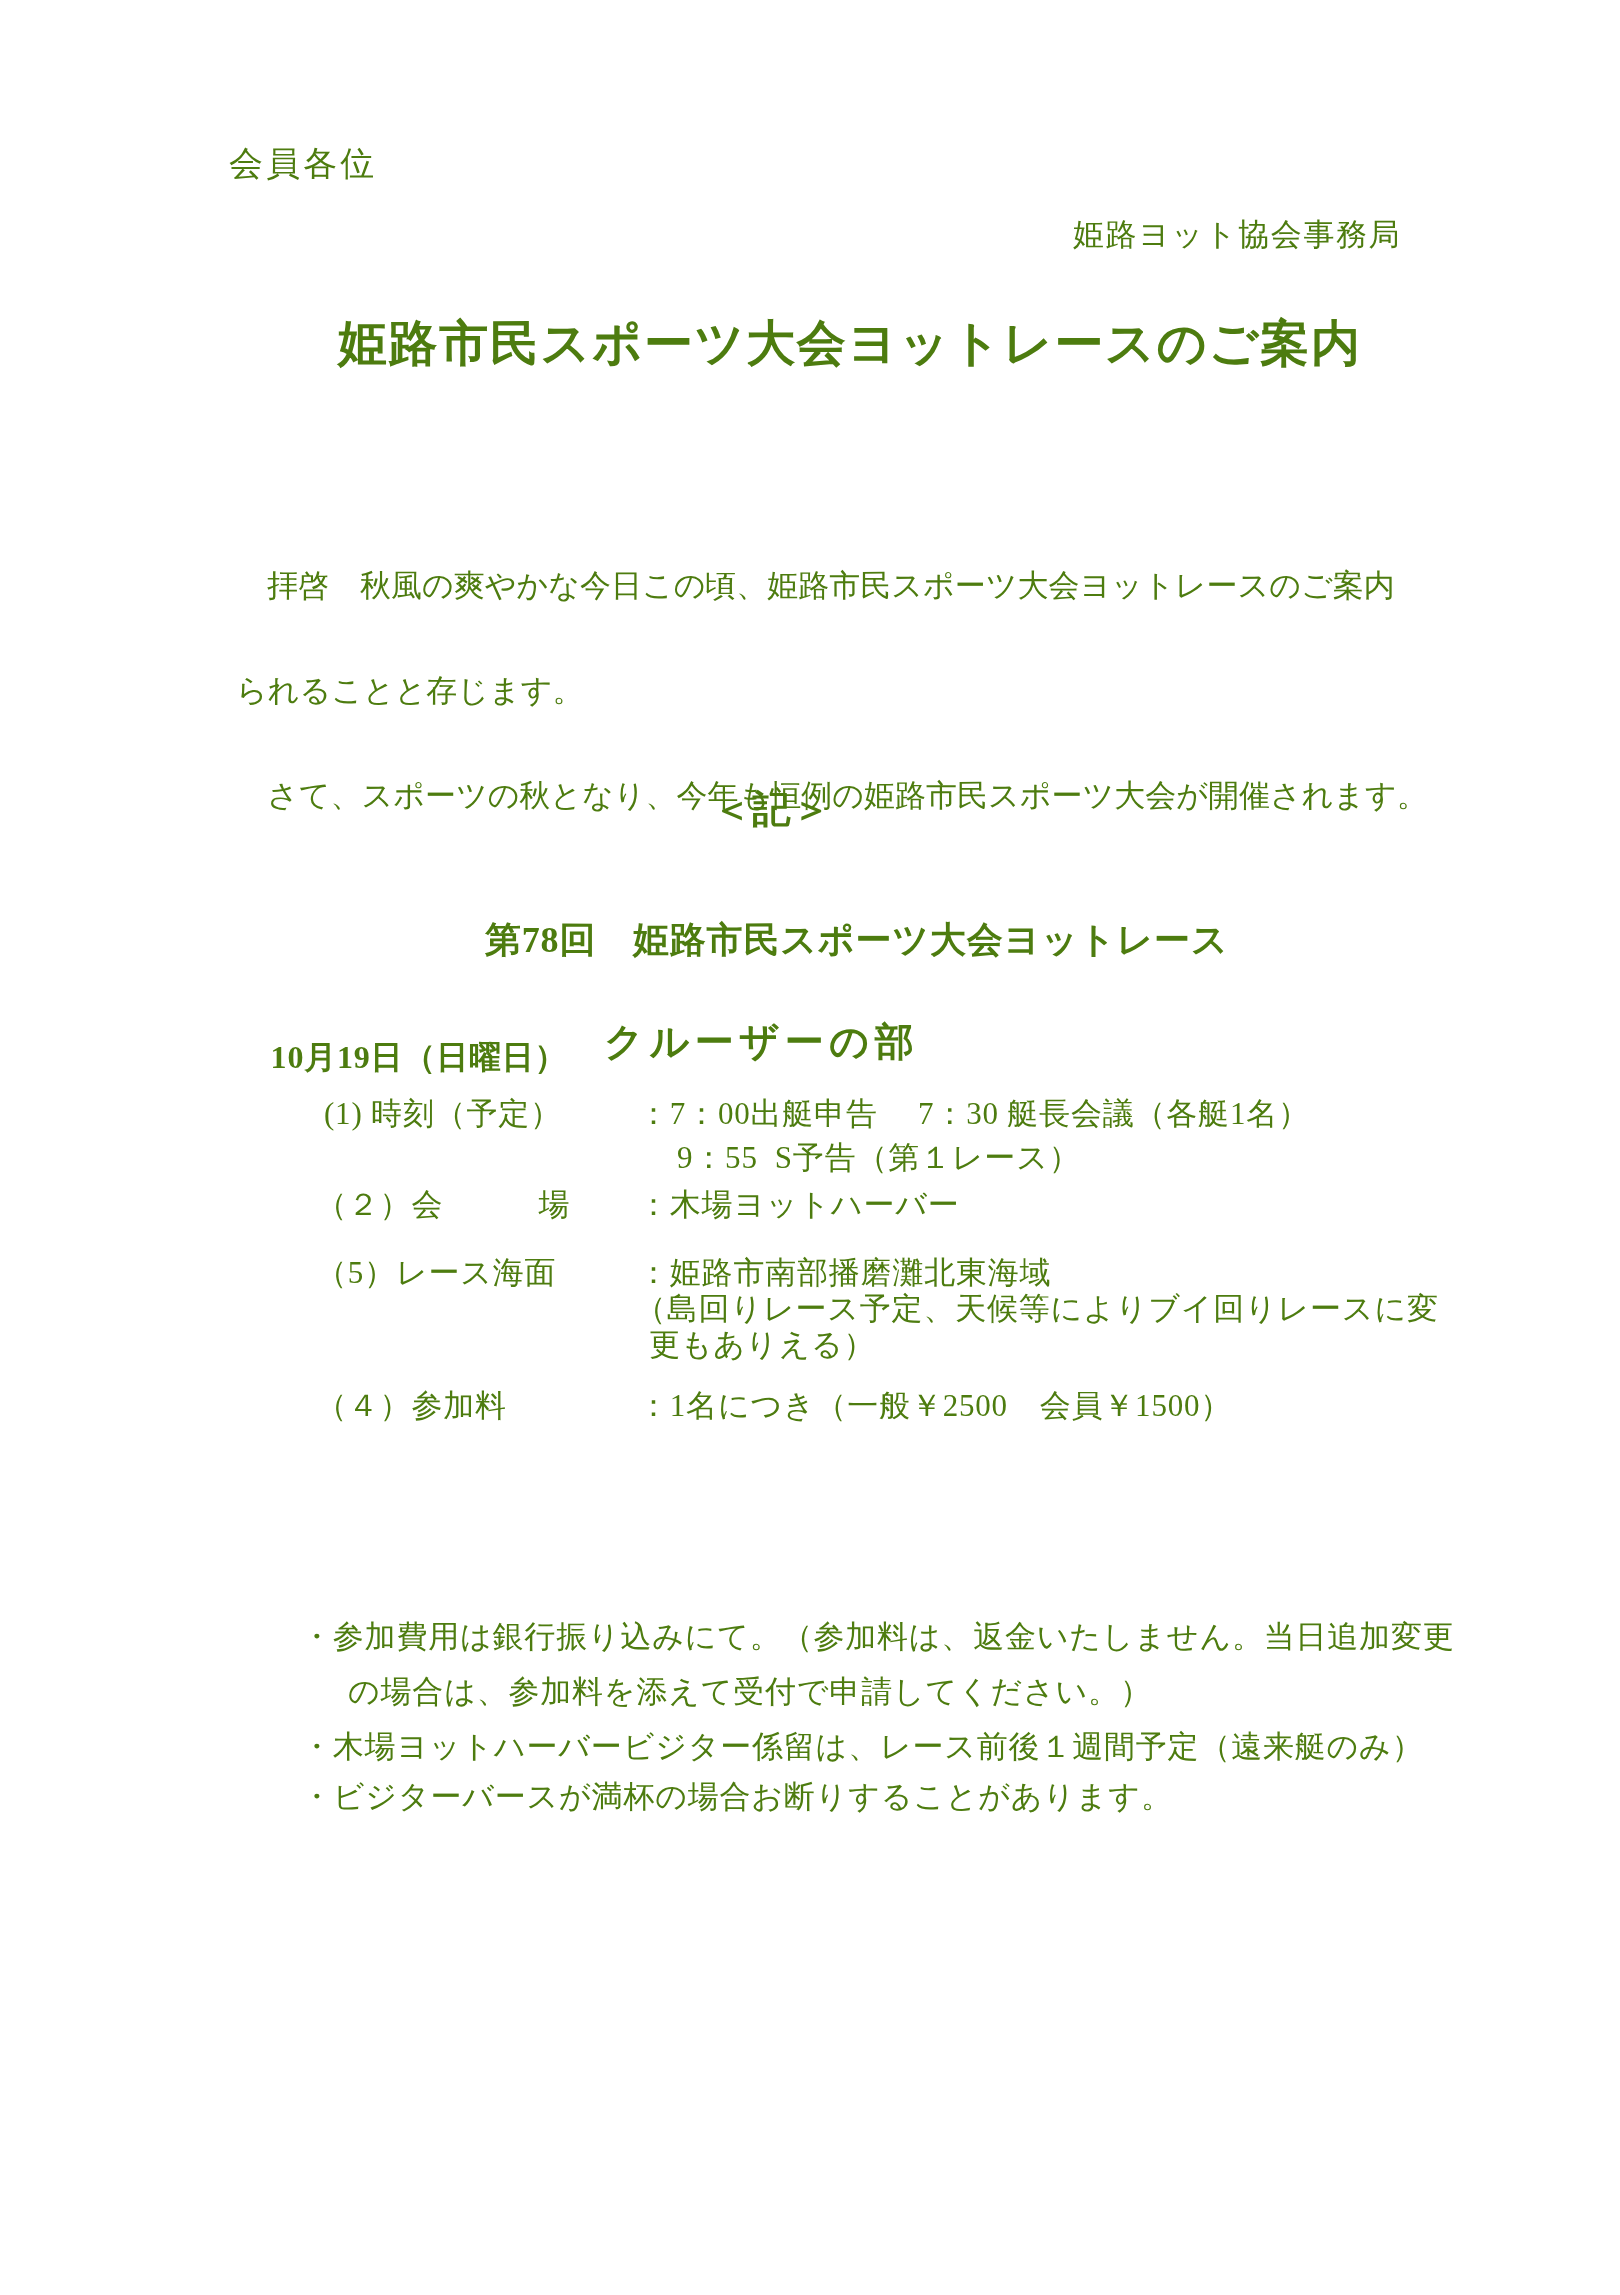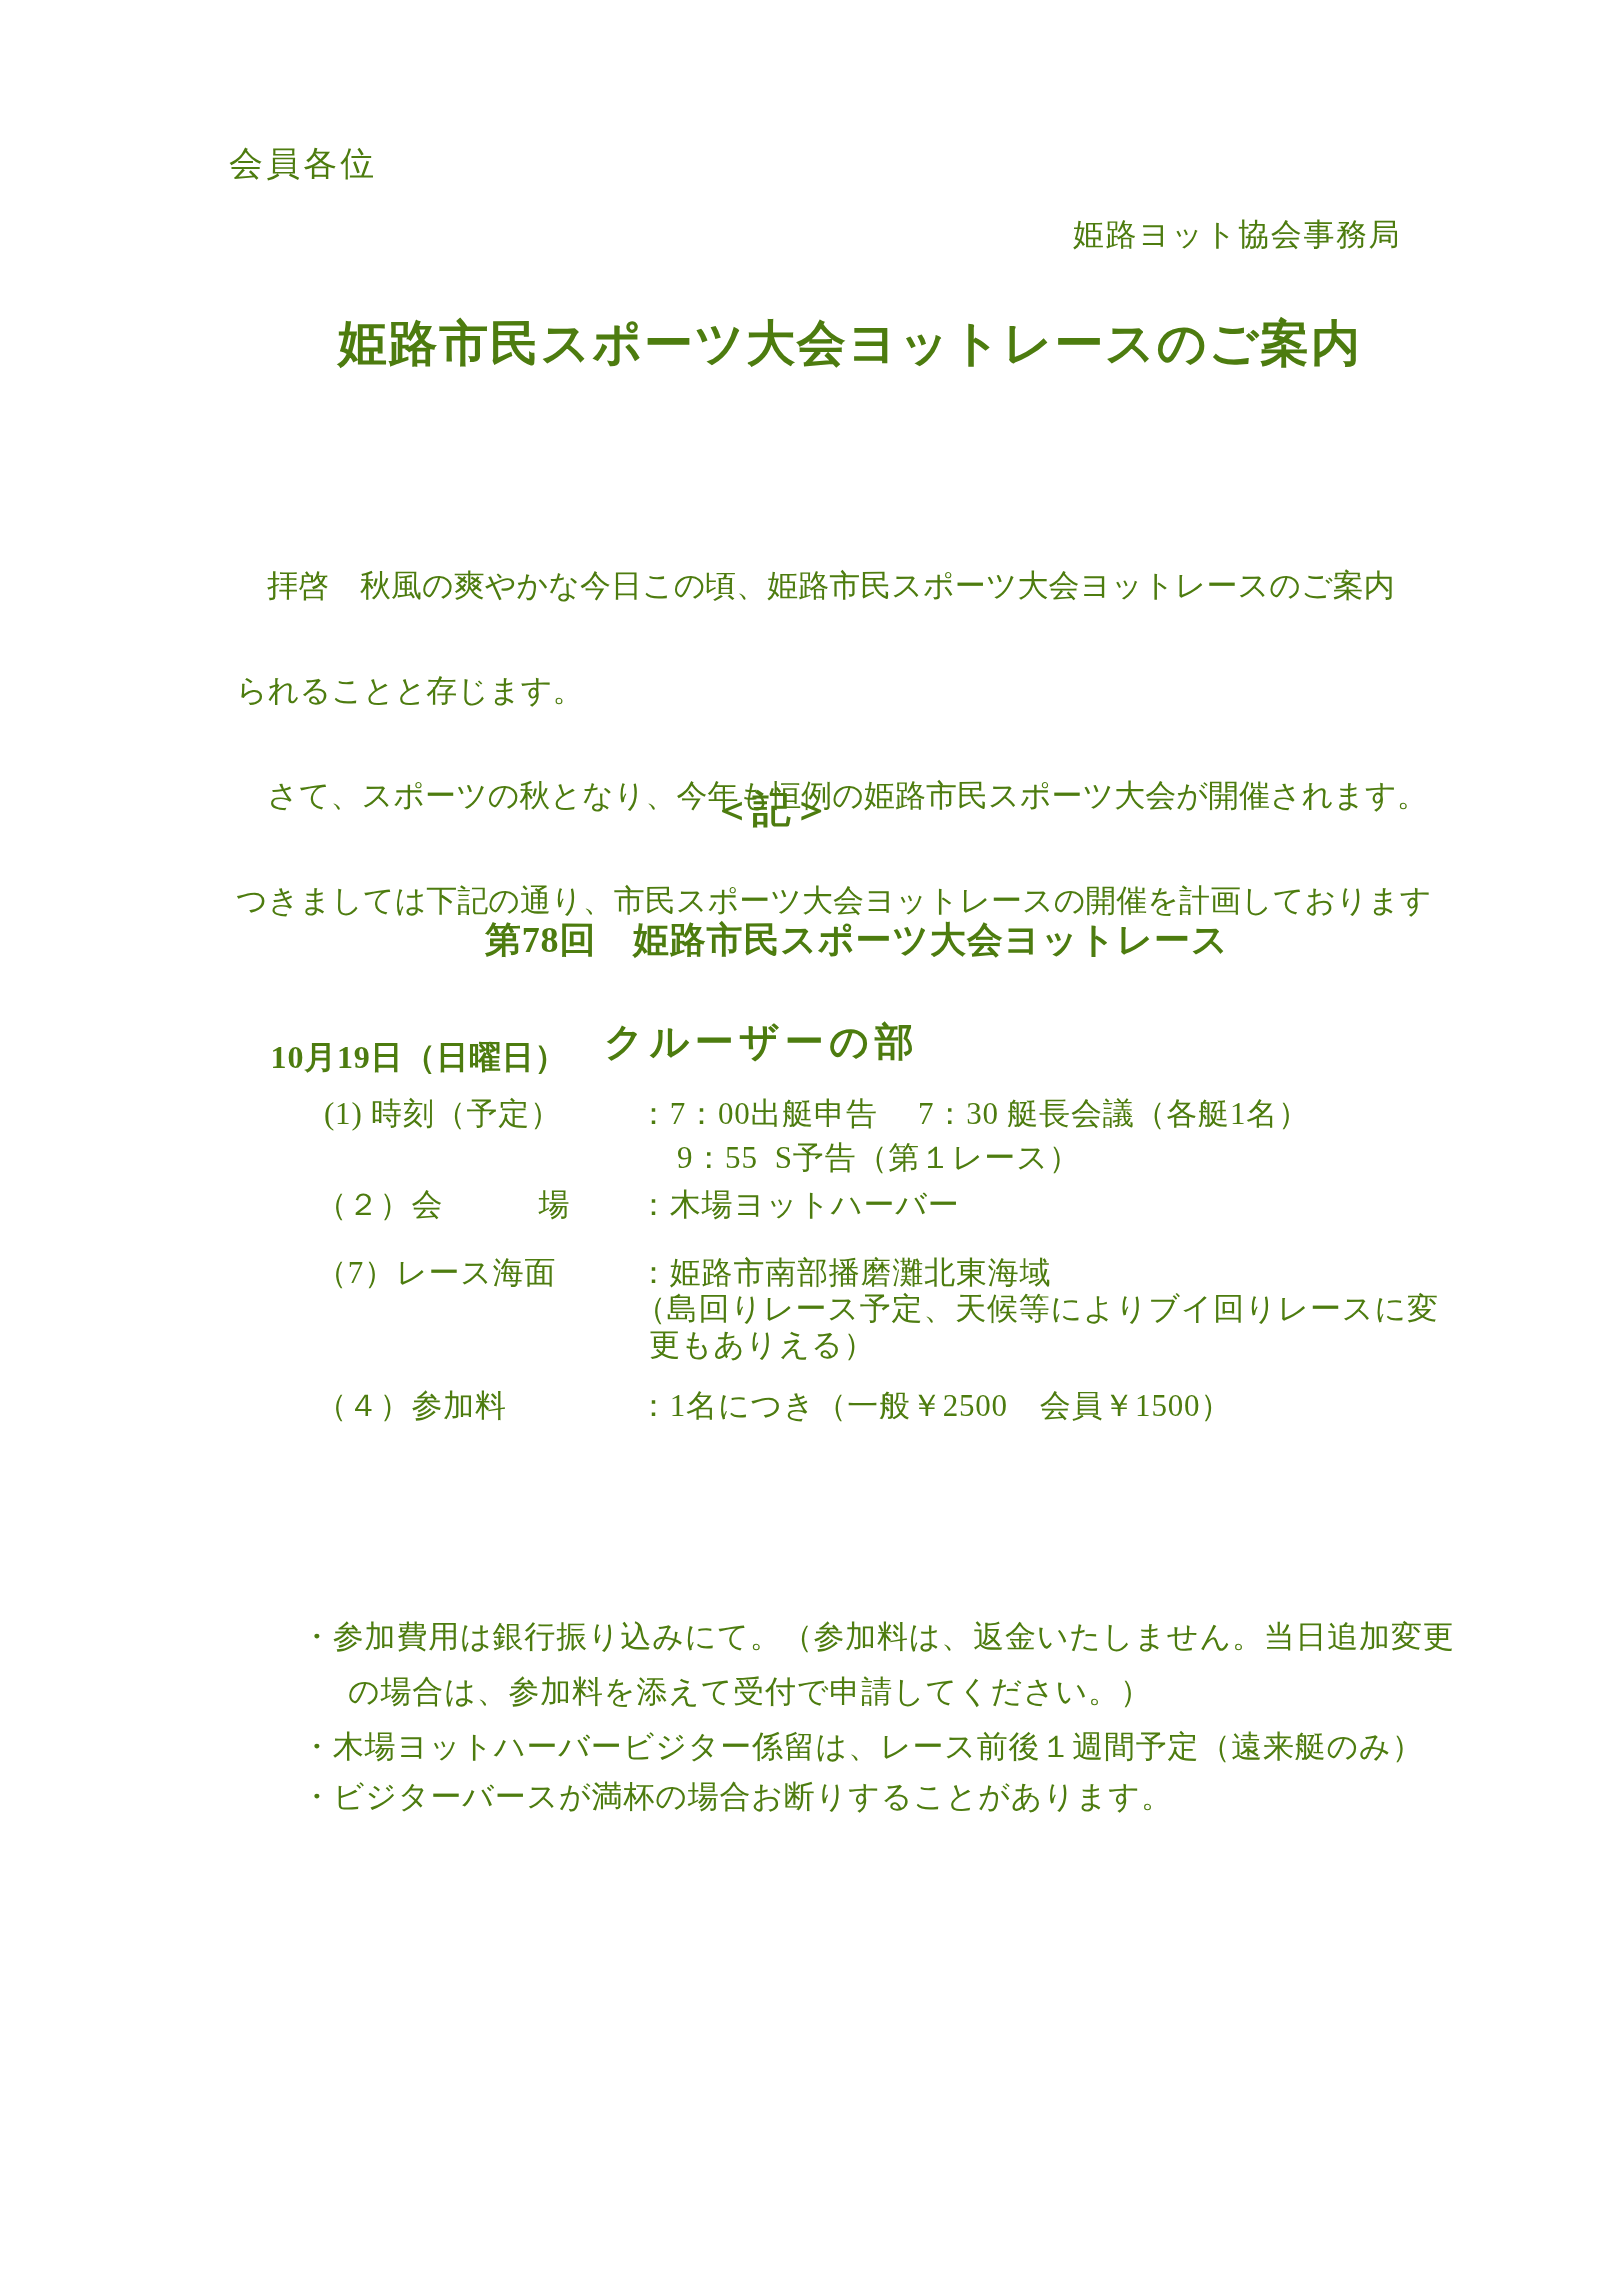--- a/index.html
+++ b/index.html
@@ -99,40 +99,39 @@
   <div class="abs recipient">会員各位</div>
 
   <div class="abs sender">姫路ヨット協会事務局</div>
 
   <div class="abs doc-title">姫路市民スポーツ大会ヨットレースのご案内</div>
 
   <div class="abs greeting">
     <div>　拝啓　秋風の爽やかな今日この頃、姫路市民スポーツ大会ヨットレースのご案内</div>
     <div>られることと存じます。</div>
     <div>　さて、スポーツの秋となり、今年も恒例の姫路市民スポーツ大会が開催されます。</div>
-    <div>つきましては下記の通り、市民スポーツ大会ヨットレースの開催を計画しております</div>
   </div>
 
   <div class="abs record-marker">＜記＞</div>
 
   <div class="abs event-title">第78回　姫路市民スポーツ大会ヨットレース</div>
 
   <div class="abs date-line">
     <span class="date-text">10月19日（日曜日）</span>
     <span class="division-text">クルーザーの部</span>
   </div>
 
   <div class="abs sched-label lbl-1">(1) 時刻（予定）</div>
   <div class="abs sched-value val-1a">：7：00出艇申告　 7：30 艇長会議（各艇1名）</div>
   <div class="abs sched-value val-1b">9：55  S予告（第１レース）</div>
 
   <div class="abs sched-label lbl-2">（２）会　　　場</div>
   <div class="abs sched-value val-2">：木場ヨットハーバー</div>
 
-  <div class="abs sched-label lbl-3">（7）レース海面</div>
+  <div class="abs sched-label lbl-3">（5）レース海面</div>
   <div class="abs sched-value val-3a">：姫路市南部播磨灘北東海域</div>
   <div class="abs sched-value val-3b">（島回りレース予定、天候等によりブイ回りレースに変</div>
   <div class="abs sched-value val-3c">更もありえる）</div>
 
   <div class="abs sched-label lbl-4">（４）参加料</div>
   <div class="abs sched-value val-4">：1名につき（一般￥2500　会員￥1500）</div>
 
   <div class="abs note note-1a">・参加費用は銀行振り込みにて。（参加料は、返金いたしません。当日追加変更</div>
   <div class="abs note note-1b">の場合は、参加料を添えて受付で申請してください。）</div>
   <div class="abs note note-2">・木場ヨットハーバービジター係留は、レース前後１週間予定（遠来艇のみ）</div>

